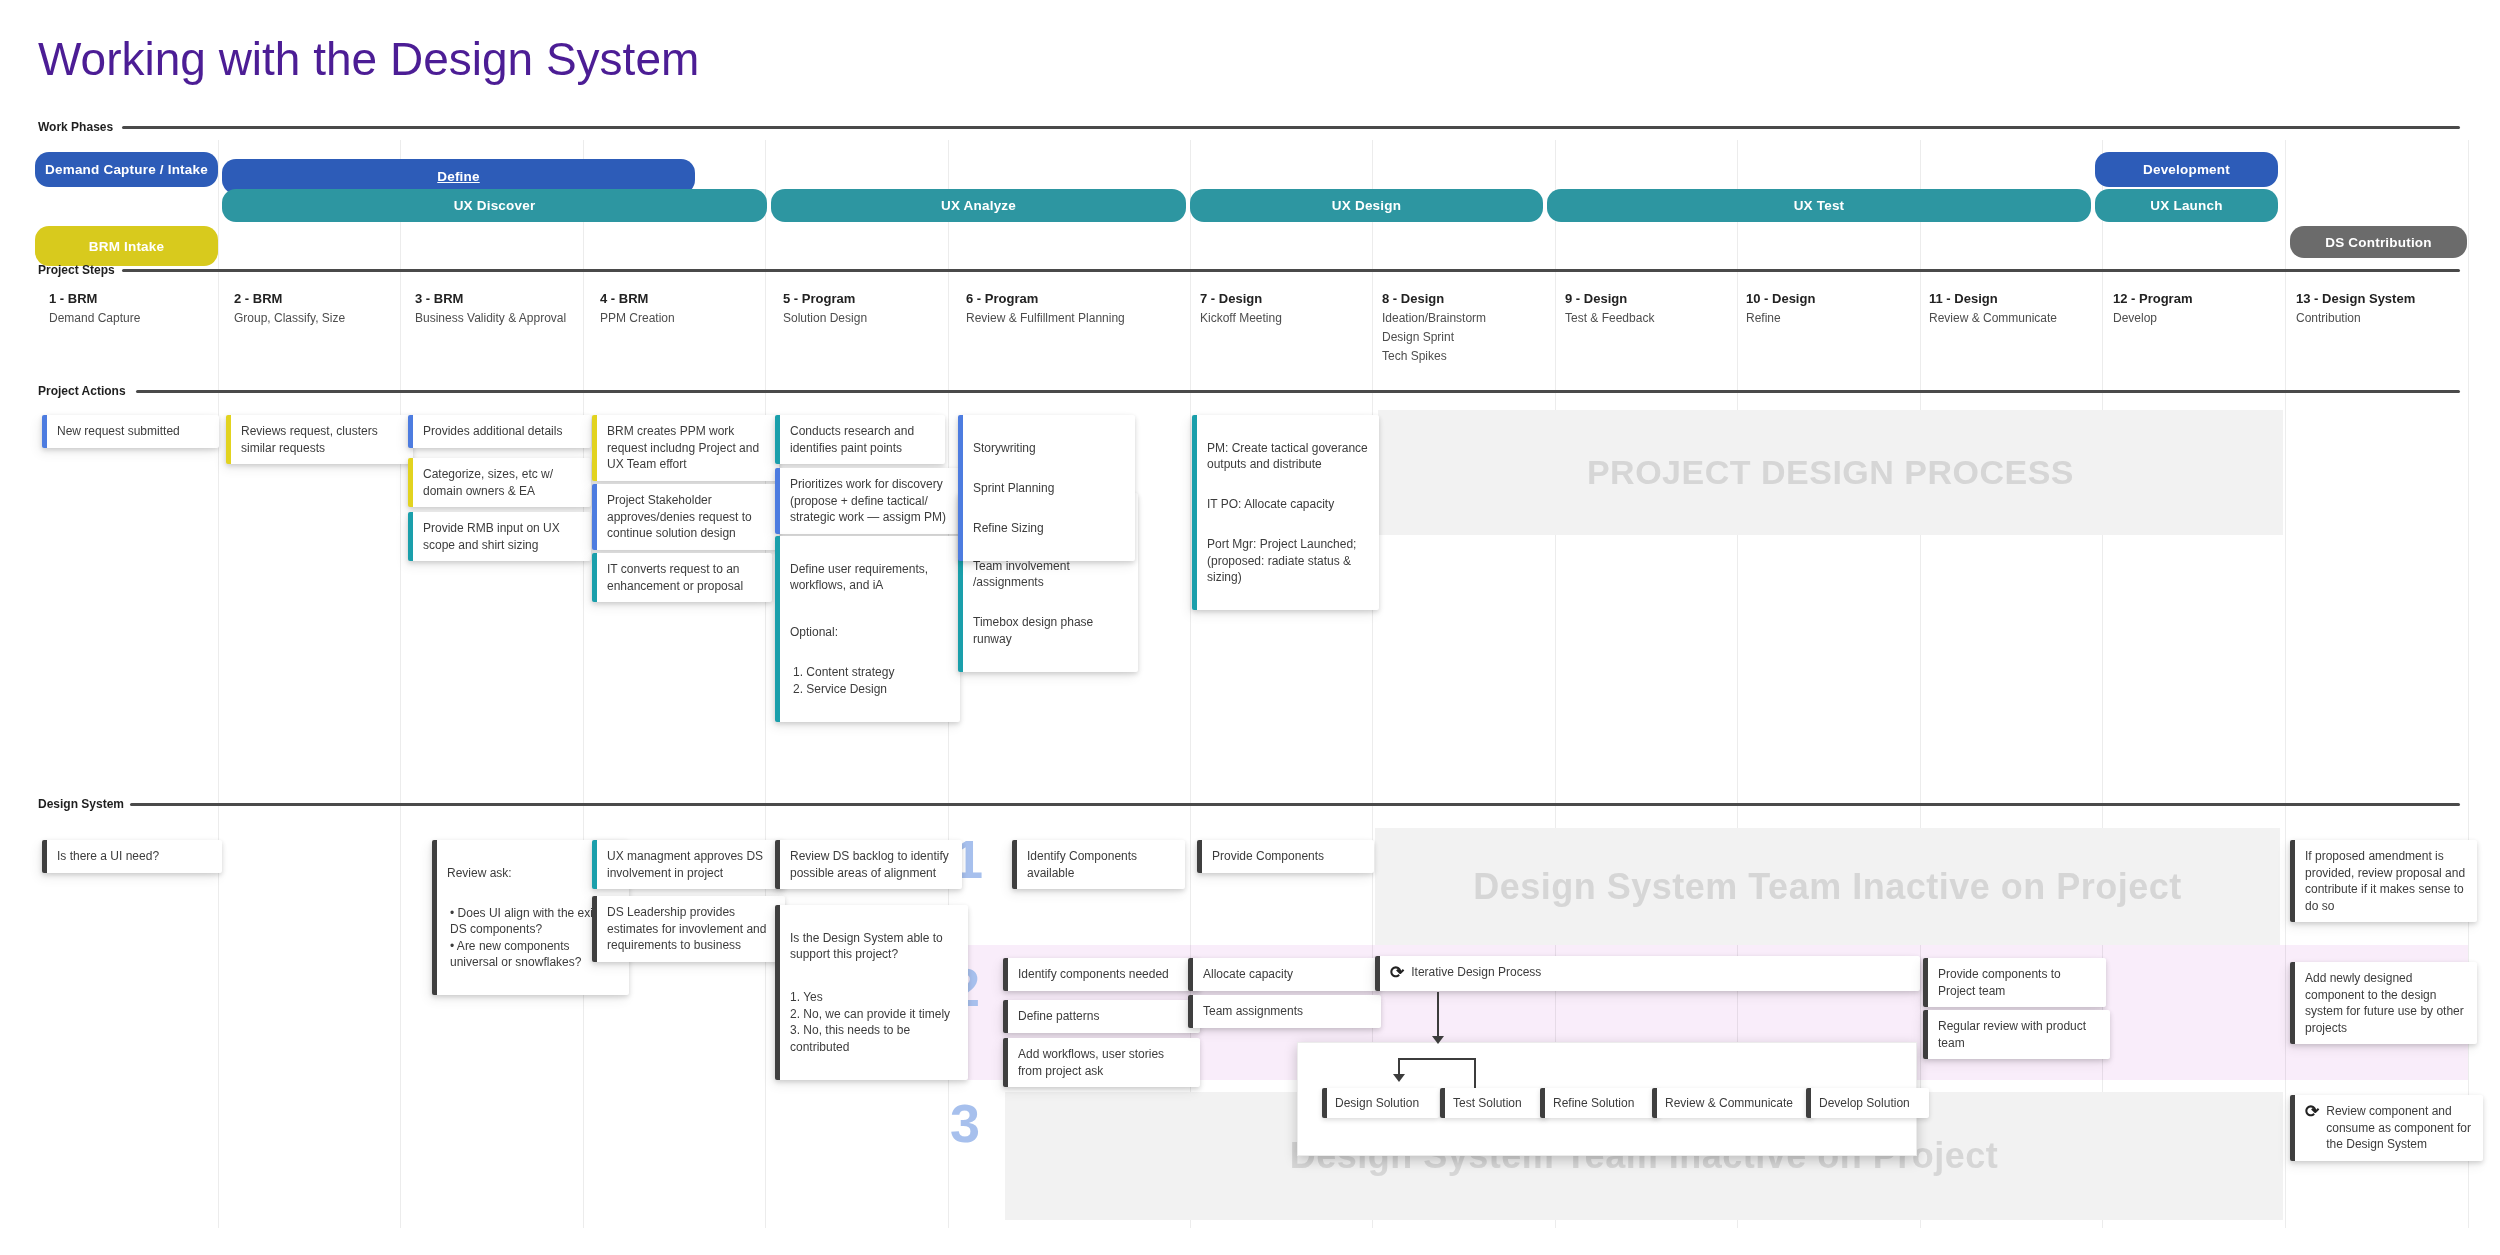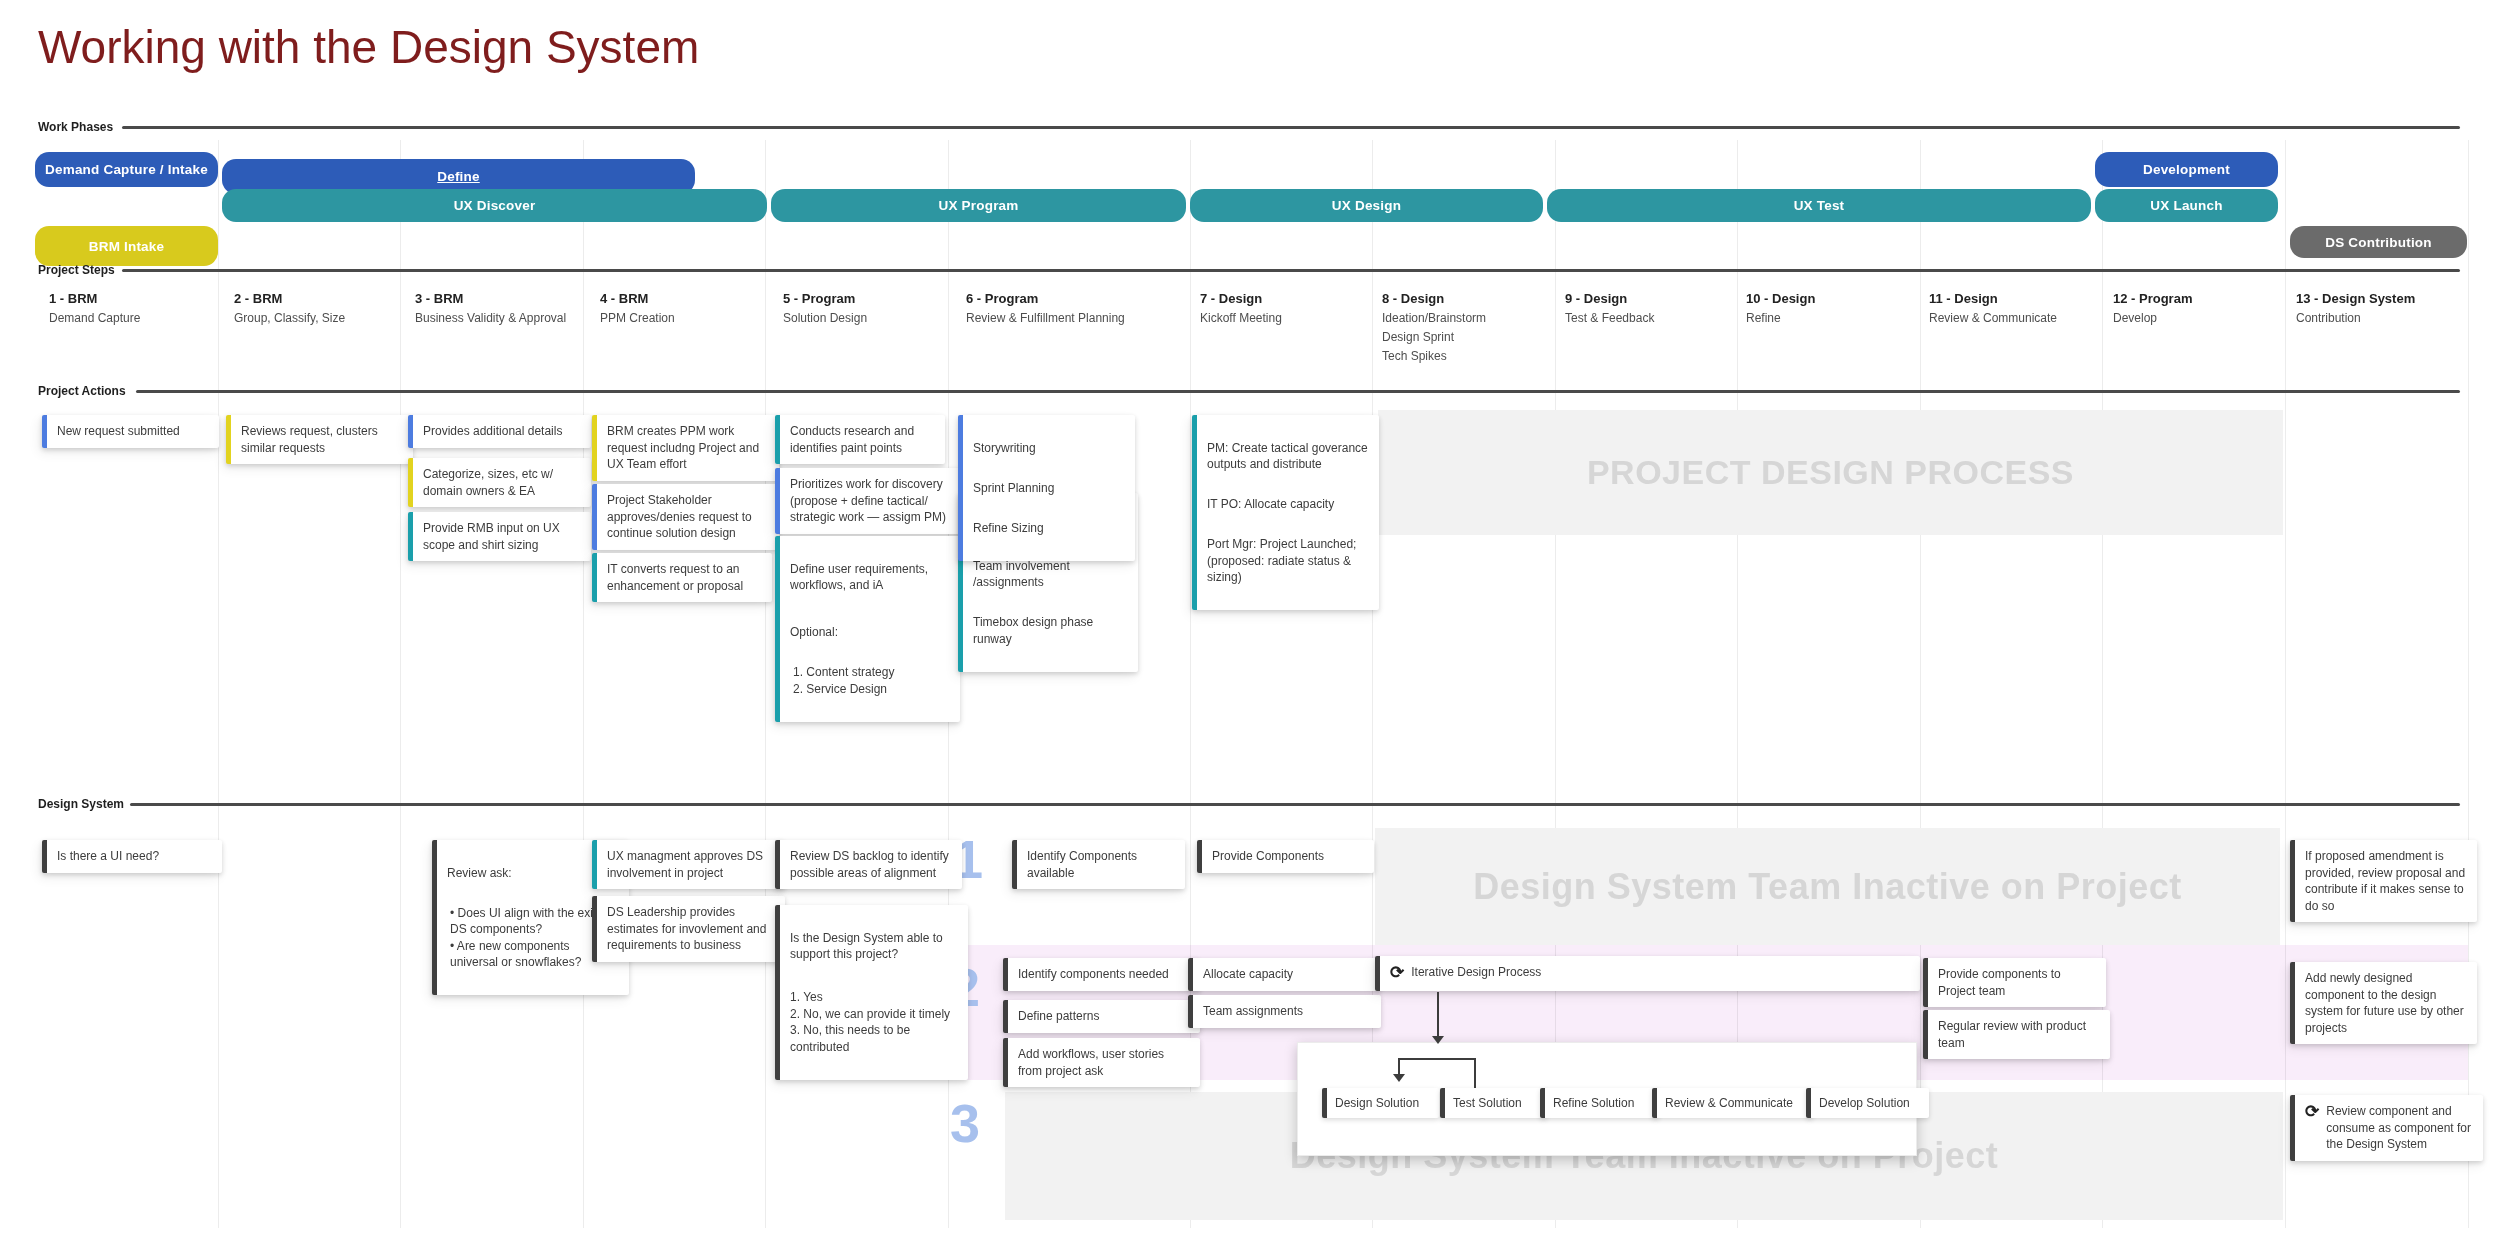--- a/index.html
+++ b/index.html
@@ -49,21 +49,21 @@
   .flowbox{position:absolute;left:1297px;top:1042px;width:618px;height:112px;background:#fff;
            border:1px solid #ececec;box-shadow:0 4px 12px rgba(0,0,0,.22);z-index:6;}
   .flow-card{position:absolute;top:1088px;background:#fff;border-left:5px solid #3f3f3f;padding:8px 8px;
              font-size:12px;color:#3c3c3c;border-radius:2px;white-space:nowrap;
              box-shadow:0 2px 5px rgba(0,0,0,.15);z-index:7;}
 
   .aline{position:absolute;background:#3c3c3c;z-index:7;}
   .ahead{position:absolute;width:0;height:0;border-left:6px solid transparent;
          border-right:6px solid transparent;border-top:8px solid #3c3c3c;z-index:7;}
 
-  .page-title{position:absolute;left:38px;top:20px;font-size:46px;font-weight:400;color:#7f1d1d;z-index:4;}
+  .page-title{position:absolute;left:38px;top:32px;font-size:46px;font-weight:400;color:#4c1d95;z-index:4;}
 </style>
 </head>
 <body>
 
 <div class="canvas">
 
   <div class="vline" style="left:218px"></div>
   <div class="vline" style="left:400px"></div>
   <div class="vline" style="left:583px"></div>
   <div class="vline" style="left:765px"></div>
@@ -80,21 +80,21 @@
   <div class="page-title">Working with the Design System</div>
 
   <div class="sec-label" style="left:38px;top:120px;">Work Phases</div>
   <div class="sec-line" style="left:122px;top:126px;width:2338px;"></div>
 
   <div class="bar bar-blue" style="left:35px;top:152px;width:183px;">Demand Capture / Intake</div>
   <div class="bar bar-blue" style="left:222px;top:159px;width:473px;text-decoration:underline;">Define</div>
   <div class="bar bar-blue" style="left:2095px;top:152px;width:183px;">Development</div>
 
   <div class="bar bar-teal" style="left:222px;top:189px;width:545px;">UX Discover</div>
-  <div class="bar bar-teal" style="left:771px;top:189px;width:415px;">UX Program</div>
+  <div class="bar bar-teal" style="left:771px;top:189px;width:415px;">UX Analyze</div>
   <div class="bar bar-teal" style="left:1190px;top:189px;width:353px;text-align:right;">UX Design</div>
   <div class="bar bar-teal" style="left:1547px;top:189px;width:544px;">UX Test</div>
   <div class="bar bar-teal" style="left:2095px;top:189px;width:183px;">UX Launch</div>
 
   <div class="bar bar-yellow" style="left:35px;top:226px;width:183px;">BRM Intake</div>
   <div class="bar bar-gray" style="left:2290px;top:226px;width:177px;">DS Contribution</div>
 
   <div class="sec-label" style="left:38px;top:263px;">Project Steps</div>
   <div class="sec-line" style="left:122px;top:269px;width:2338px;"></div>
 

